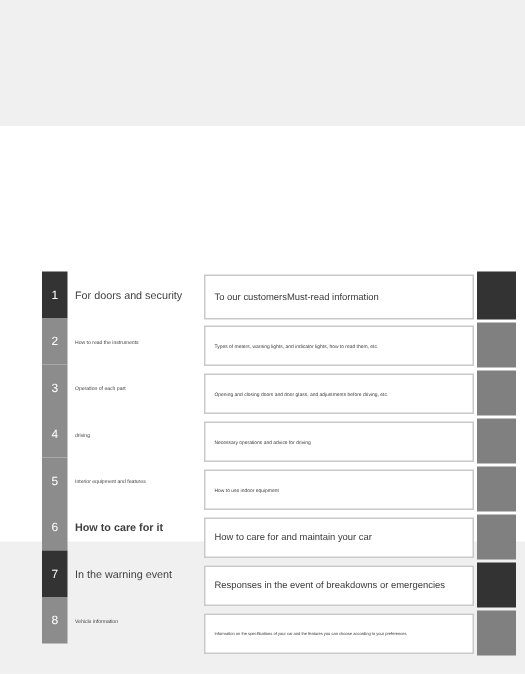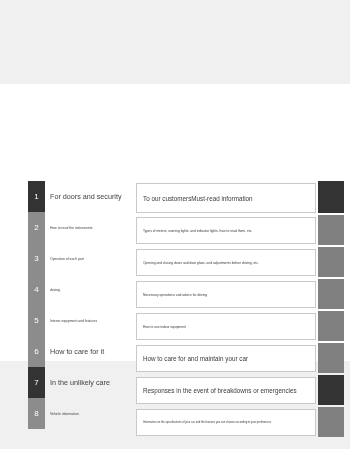--- a/index.html
+++ b/index.html
@@ -128,27 +128,27 @@
           <span class="desc-text">Necessary operations and advice for driving</span>
         </div>
         <div class="tab-marker tone-mid" style="top: 99px; height: 30px;"></div>
         <div class="chapter-number tone-mid" style="top: 125px; height: 31px;">5</div>
         <div class="chapter-title size-sm" style="top: 125px; height: 31px;">Interior equipment and features</div>
         <div class="desc-box size-sm" style="top: 133px; height: 27px;">
           <span class="desc-text">How to use indoor equipment</span>
         </div>
         <div class="tab-marker tone-mid" style="top: 131px; height: 30px;"></div>
         <div class="chapter-number tone-mid" style="top: 156px; height: 31px;">6</div>
-        <div class="chapter-title size-lg" style="top: 156px; height: 31px;">How to care for it</div>
+        <div class="chapter-title size-lg" style="top: 156px; height: 31px; font-weight: bold;">How to care for it</div>
         <div class="desc-box size-lg" style="top: 165px; height: 27px;">
           <span class="desc-text">How to care for and maintain your car</span>
         </div>
         <div class="tab-marker tone-mid" style="top: 163px; height: 30px;"></div>
         <div class="chapter-number tone-dark" style="top: 187px; height: 31px;">7</div>
-        <div class="chapter-title size-lg" style="top: 187px; height: 31px;">In the unlikely care</div>
+        <div class="chapter-title size-lg" style="top: 187px; height: 31px;">In the warning event</div>
         <div class="desc-box size-lg" style="top: 197px; height: 27px;">
           <span class="desc-text">Responses in the event of breakdowns or emergencies</span>
         </div>
         <div class="tab-marker tone-dark" style="top: 195px; height: 30px;"></div>
         <div class="chapter-number tone-mid" style="top: 218px; height: 31px;">8</div>
         <div class="chapter-title size-sm" style="top: 218px; height: 31px;">Vehicle information</div>
         <div class="desc-box size-xs" style="top: 229px; height: 27px;">
           <span class="desc-text">Information on the specifications of your car and the features you can choose according to your preferences</span>
         </div>
         <div class="tab-marker tone-mid" style="top: 227px; height: 30px;"></div>

